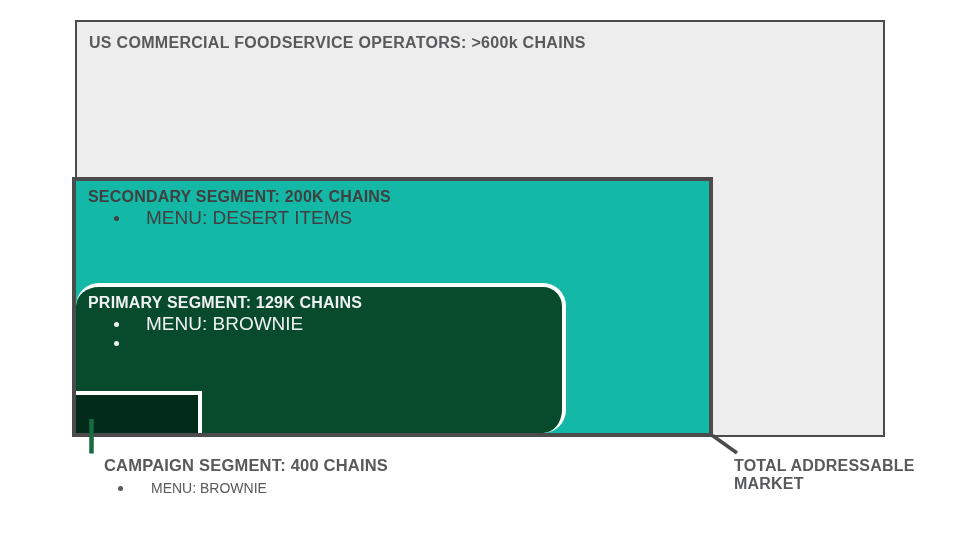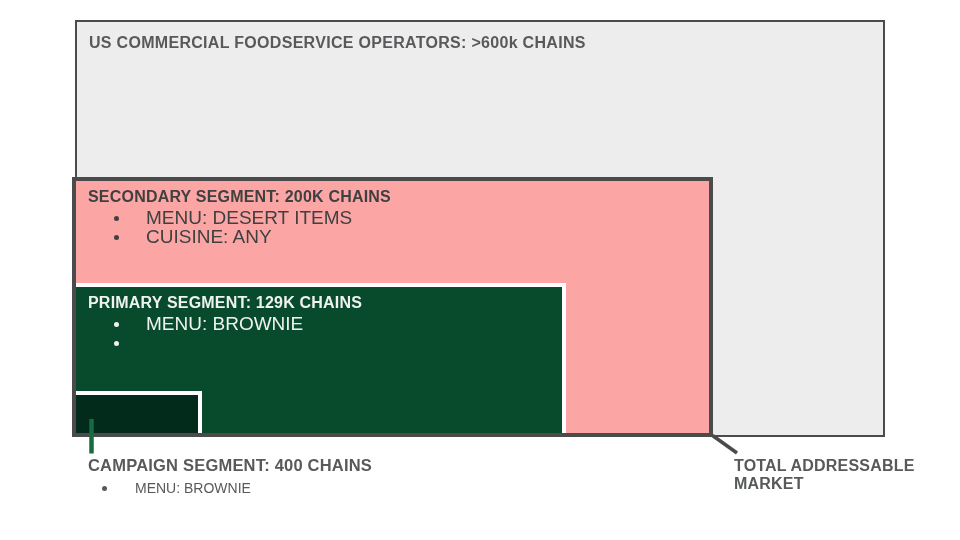--- a/index.html
+++ b/index.html
@@ -19,31 +19,32 @@
     border: 2px solid #4b4b4b;
     padding: 11px 12px 0 12px;
   }
   .outer-title {
     font-size: 16px; font-weight: bold; color: #58595b;
     letter-spacing: 0.3px; line-height: 19px;
   }
 
   .secondary-box {
     left: 72px; top: 177px; width: 641px; height: 260px;
-    background: #fca5a5;
+    background: #14b8a6;
     border: 4px solid #4b4b4b;
     padding: 6px 10px 0 12px;
   }
 
   .primary-box {
     left: 76px; top: 283px; width: 490px; height: 150px;
     background: #074a2c;
     border-top: 4px solid #ffffff;
     border-right: 4px solid #ffffff;
     padding: 6px 10px 0 12px;
+    border-radius: 23px;
   }
 
   .campaign-box {
     left: 76px; top: 391px; width: 126px; height: 42px;
     background: #032b1b;
     border-top: 4px solid #ffffff;
     border-right: 4px solid #ffffff;
   }
 
   .seg-title {
@@ -58,21 +59,21 @@
   .bullet-row { display: flex; align-items: flex-start; font-size: 19px; line-height: 18.5px; }
   .bullet-row .dot {
     flex: 0 0 auto; width: 5px; height: 5px; border-radius: 50%;
     margin: 7px 0 0 26px;
   }
   .dot-dark  { background: #404040; }
   .dot-light { background: #f0f2f0; }
   .dot-gray  { background: #58595b; }
   .bullet-row .txt { margin-left: 27px; }
 
-  .campaign-text { position: absolute; left: 88px; top: 455px; text-align: center; }
+  .campaign-text { position: absolute; left: 104px; top: 455px; text-align: center; }
   .campaign-text .seg-title { font-size: 16.5px; margin-bottom: 4px; }
   .campaign-text .bullet-row { font-size: 14px; line-height: 18.5px; color: #58595b; }
   .campaign-text .bullet-row .dot { margin-left: 14px; }
   .campaign-text .bullet-row .txt { margin-left: 28px; max-width: 548px; }
 
   .tam-label {
     position: absolute; left: 734px; top: 457px;
     font-size: 16px; font-weight: bold; color: #58595b;
     letter-spacing: 0.2px;
   }
@@ -89,24 +90,20 @@
 
   <div class="box outer-box">
     <div class="outer-title">US COMMERCIAL FOODSERVICE OPERATORS: &gt;600k CHAINS</div>
   </div>
 
   <div class="box secondary-box">
     <div class="seg-title dark-text">SECONDARY SEGMENT: 200K CHAINS</div>
     <div class="bullet-row dark-text">
       <span class="dot dot-dark"></span>
       <span class="txt">MENU: DESERT ITEMS</span>
-    </div>
-    <div class="bullet-row dark-text">
-      <span class="dot dot-dark"></span>
-      <span class="txt">CUISINE: ANY</span>
     </div>
   </div>
 
   <div class="box primary-box">
     <div class="seg-title light-text">PRIMARY SEGMENT: 129K CHAINS</div>
     <div class="bullet-row light-text">
       <span class="dot dot-light"></span>
       <span class="txt">MENU: BROWNIE</span>
     </div>
     <div class="bullet-row light-text">

